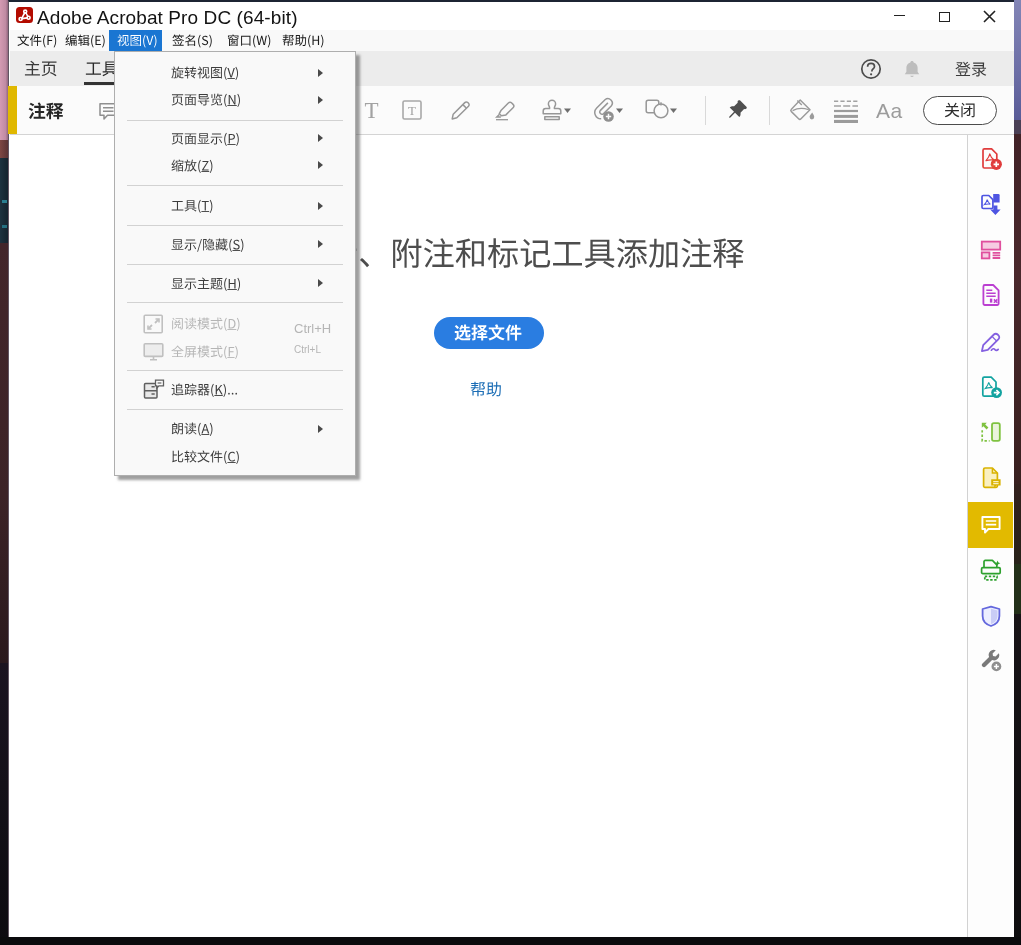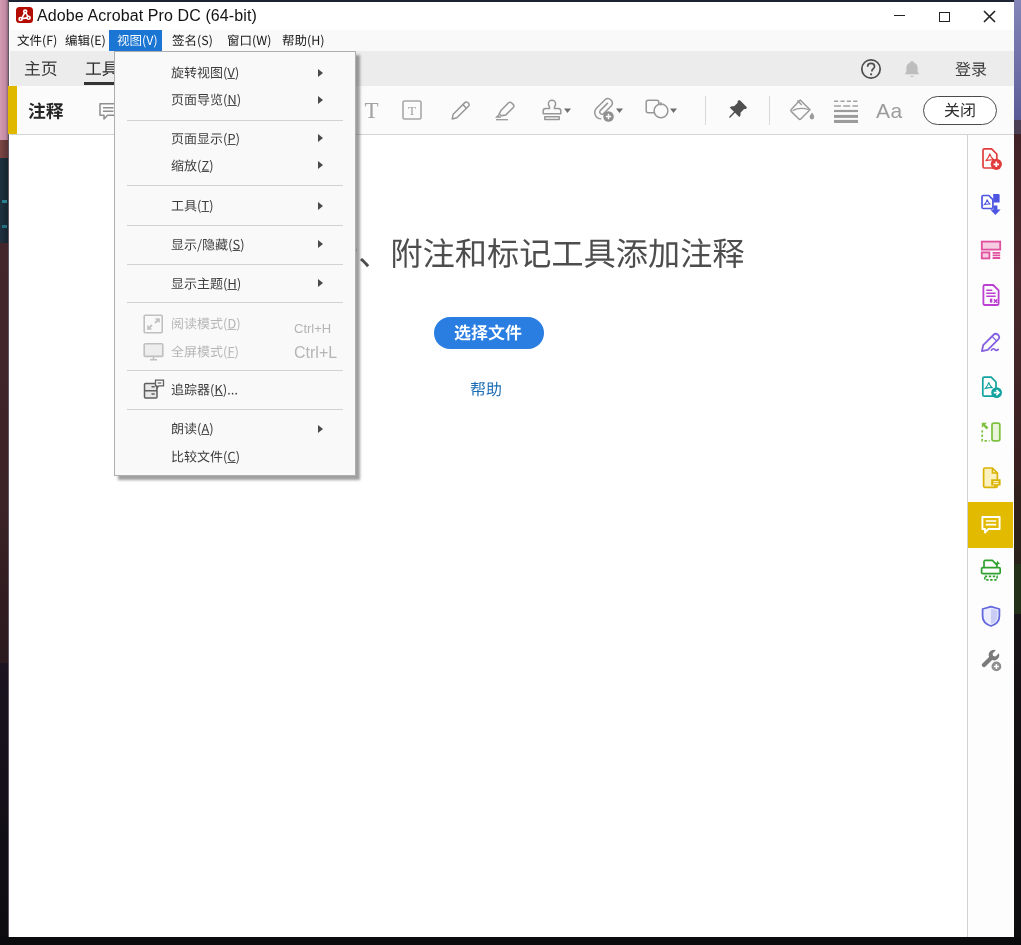--- a/index.html
+++ b/index.html
@@ -22,21 +22,21 @@
 <div class="a" style="left:8px;top:0;width:1006px;height:937px;background:#fff;border-left:1.5px solid rgba(70,55,70,.85);border-top:2px solid #1c2433"></div>
 <div class="a" style="left:16px;top:7px;width:16.5px;height:16px;background:#b30b00;border-radius:3.5px"></div>
 <svg class="a" style="left:16px;top:7px" width="17" height="16" viewBox="0 0 17 16">
     <g stroke="#fff" stroke-width="1.6" fill="none" stroke-linecap="round">
       <circle cx="9.2" cy="4.6" r="1.5"></circle>
       <circle cx="4.6" cy="12" r="1.5"></circle>
       <circle cx="12.6" cy="10.7" r="1.5"></circle>
       <path d="M8.6 6 6 10.8M10 6l1.8 3.4M6.2 11.6l4.8-.7"></path>
     </g>
   </svg>
-<div class="a" style="left:37px;top:6.5px;font-size:16px;color:#131313;letter-spacing:.1px;font-weight:400">Adobe Acrobat Pro DC (64-bit)</div>
+<div class="a" style="left:37px;top:6.5px;font-size:19px;color:#131313;letter-spacing:.1px;font-weight:400">Adobe Acrobat Pro DC (64-bit)</div>
 <div class="a" style="left:894px;top:14.5px;width:11px;height:1.8px;background:#222"></div>
 <div class="a" style="left:939px;top:11.5px;width:10.5px;height:10.5px;border:1.6px solid #222"></div>
 <svg class="a" style="left:983px;top:9.5px" width="13" height="13" viewBox="0 0 13 13">
     <path d="M1 1 12 12M12 1 1 12" stroke="#222" stroke-width="1.6"></path>
   </svg>
 <div class="a" style="left:9.5px;top:30px;width:1004px;height:20.5px;background:#f9f9f9"></div>
 <div class="a" style="left:108.5px;top:30px;width:53px;height:20.5px;background:#1a76d2"></div>
 <div style="position:absolute;left:17.0px;top:34.2px;width:40.4px;height:14.5px">
     <svg width="40.4" height="14.5" viewBox="0 0 40.4 14.5" style="position:absolute">
       <g fill="#1c1c1c" transform="matrix(0.012500,0,0,-0.012500,0,11.00)">
@@ -506,21 +506,21 @@
         <path transform="translate(1000)" d="M348 527C370 495 394 453 407 427L477 453C464 478 437 519 417 548ZM211 727H814V625H211ZM136 792V461C136 308 127 104 31 -41C50 -49 83 -70 96 -82C197 68 211 298 211 461V559H893V792ZM739 551C724 514 698 462 673 421H252V357H409V259L408 219H226V154H397C377 88 330 24 215 -26C232 -39 256 -65 265 -82C405 -20 456 65 474 154H681V-81H755V154H947V219H755V357H919V421H747C770 454 796 492 818 528ZM681 219H481L482 257V357H681Z"></path>
         <path transform="translate(2000)" d="M472 417H820V345H472ZM472 542H820V472H472ZM732 840V757H578V840H507V757H360V693H507V618H578V693H732V618H805V693H945V757H805V840ZM402 599V289H606C602 259 598 232 591 206H340V142H569C531 65 459 12 312 -20C326 -35 345 -63 352 -80C526 -38 607 34 647 140C697 30 790 -45 920 -80C930 -61 950 -33 966 -18C853 6 767 61 719 142H943V206H666C671 232 676 260 679 289H893V599ZM175 840V647H50V577H175V576C148 440 90 281 32 197C45 179 63 146 72 124C110 183 146 274 175 372V-79H247V436C274 383 305 319 318 286L366 340C349 371 273 496 247 535V577H350V647H247V840Z"></path>
         <path transform="translate(3000)" d="M709 791C761 755 823 701 853 665L905 712C875 747 811 798 760 833ZM565 836C565 774 567 713 570 653H55V580H575C601 208 685 -82 849 -82C926 -82 954 -31 967 144C946 152 918 169 901 186C894 52 883 -4 855 -4C756 -4 678 241 653 580H947V653H649C646 712 645 773 645 836ZM59 24 83 -50C211 -22 395 20 565 60L559 128L345 82V358H532V431H90V358H270V67Z"></path>
         <path transform="translate(4000)" d="M239 -196 295 -171C209 -29 168 141 168 311C168 480 209 649 295 792L239 818C147 668 92 507 92 311C92 114 147 -47 239 -196Z"></path>
         <path transform="translate(4338)" d="M101 0H193V329H473V407H193V655H523V733H101Z"></path>
         <path transform="translate(4338)" d="M0 -120 L552 -120 L552 -50 L0 -50 Z"></path>
         <path transform="translate(4890)" d="M99 -196C191 -47 246 114 246 311C246 507 191 668 99 818L42 792C128 649 171 480 171 311C171 141 128 -29 42 -171Z"></path>
       </g>
     </svg>
   </div>
-<div class="a" style="left:294px;top:343.7px;font-size:16px;color:#b5b5b5">Ctrl+L</div>
+<div class="a" style="left:294px;top:343.7px;font-size:10px;color:#b5b5b5">Ctrl+L</div>
 <div class="a" style="left:126.5px;top:369.5px;width:216px;height:1px;background:#d2d2d2"></div>
 <div style="position:absolute;left:170.5px;top:382.9px;width:67.0px;height:15.1px">
     <svg width="67.0" height="15.1" viewBox="0 0 67.0 15.1" style="position:absolute">
       <g fill="#3d3d3d" transform="matrix(0.013000,0,0,-0.013000,0,11.44)">
         <path d="M76 767C129 720 192 653 222 610L281 655C250 697 185 762 132 807ZM392 736V87L464 88H894V376H464V473H858V736H633C646 765 660 800 673 833L589 846C582 815 569 772 557 736ZM464 672H785V537H464ZM464 313H821V151H464ZM262 490H46V420H190V91C146 76 95 38 47 -7L94 -73C144 -16 193 32 227 32C247 32 277 6 314 -16C378 -53 462 -61 579 -61C683 -61 861 -56 949 -51C950 -30 962 6 971 26C865 13 698 7 580 7C473 7 387 11 327 47C298 64 279 79 262 88Z"></path>
         <path transform="translate(1000)" d="M505 538V471H858V538ZM508 222C475 151 421 75 370 23C386 13 414 -9 426 -21C478 36 536 123 575 202ZM782 196C829 130 882 42 904 -13L969 18C945 72 890 158 843 222ZM146 732H306V556H146ZM418 354V288H648V2C648 -8 644 -11 631 -12C620 -13 579 -13 533 -12C543 -30 553 -58 556 -76C619 -77 660 -76 686 -66C711 -55 719 -36 719 2V288H957V354ZM604 824C620 790 638 749 649 714H422V546H491V649H871V546H942V714H728C716 751 694 802 672 843ZM33 42 52 -29C148 0 277 38 400 75L390 139L278 108V286H391V353H278V491H376V797H80V491H216V91L146 71V396H84V55Z"></path>
         <path transform="translate(2000)" d="M196 730H366V589H196ZM622 730H802V589H622ZM614 484C656 468 706 443 740 420H452C475 452 495 485 511 518L437 532V795H128V524H431C415 489 392 454 364 420H52V353H298C230 293 141 239 30 198C45 184 64 158 72 141L128 165V-80H198V-51H365V-74H437V229H246C305 267 355 309 396 353H582C624 307 679 264 739 229H555V-80H624V-51H802V-74H875V164L924 148C934 166 955 194 972 208C863 234 751 288 675 353H949V420H774L801 449C768 475 704 506 653 524ZM553 795V524H875V795ZM198 15V163H365V15ZM624 15V163H802V15Z"></path>
         <path transform="translate(3000)" d="M239 -196 295 -171C209 -29 168 141 168 311C168 480 209 649 295 792L239 818C147 668 92 507 92 311C92 114 147 -47 239 -196Z"></path>
         <path transform="translate(3338)" d="M101 0H193V232L319 382L539 0H642L377 455L607 733H502L195 365H193V733H101Z"></path>
         <path transform="translate(3338)" d="M0 -120 L646 -120 L646 -50 L0 -50 Z"></path>

